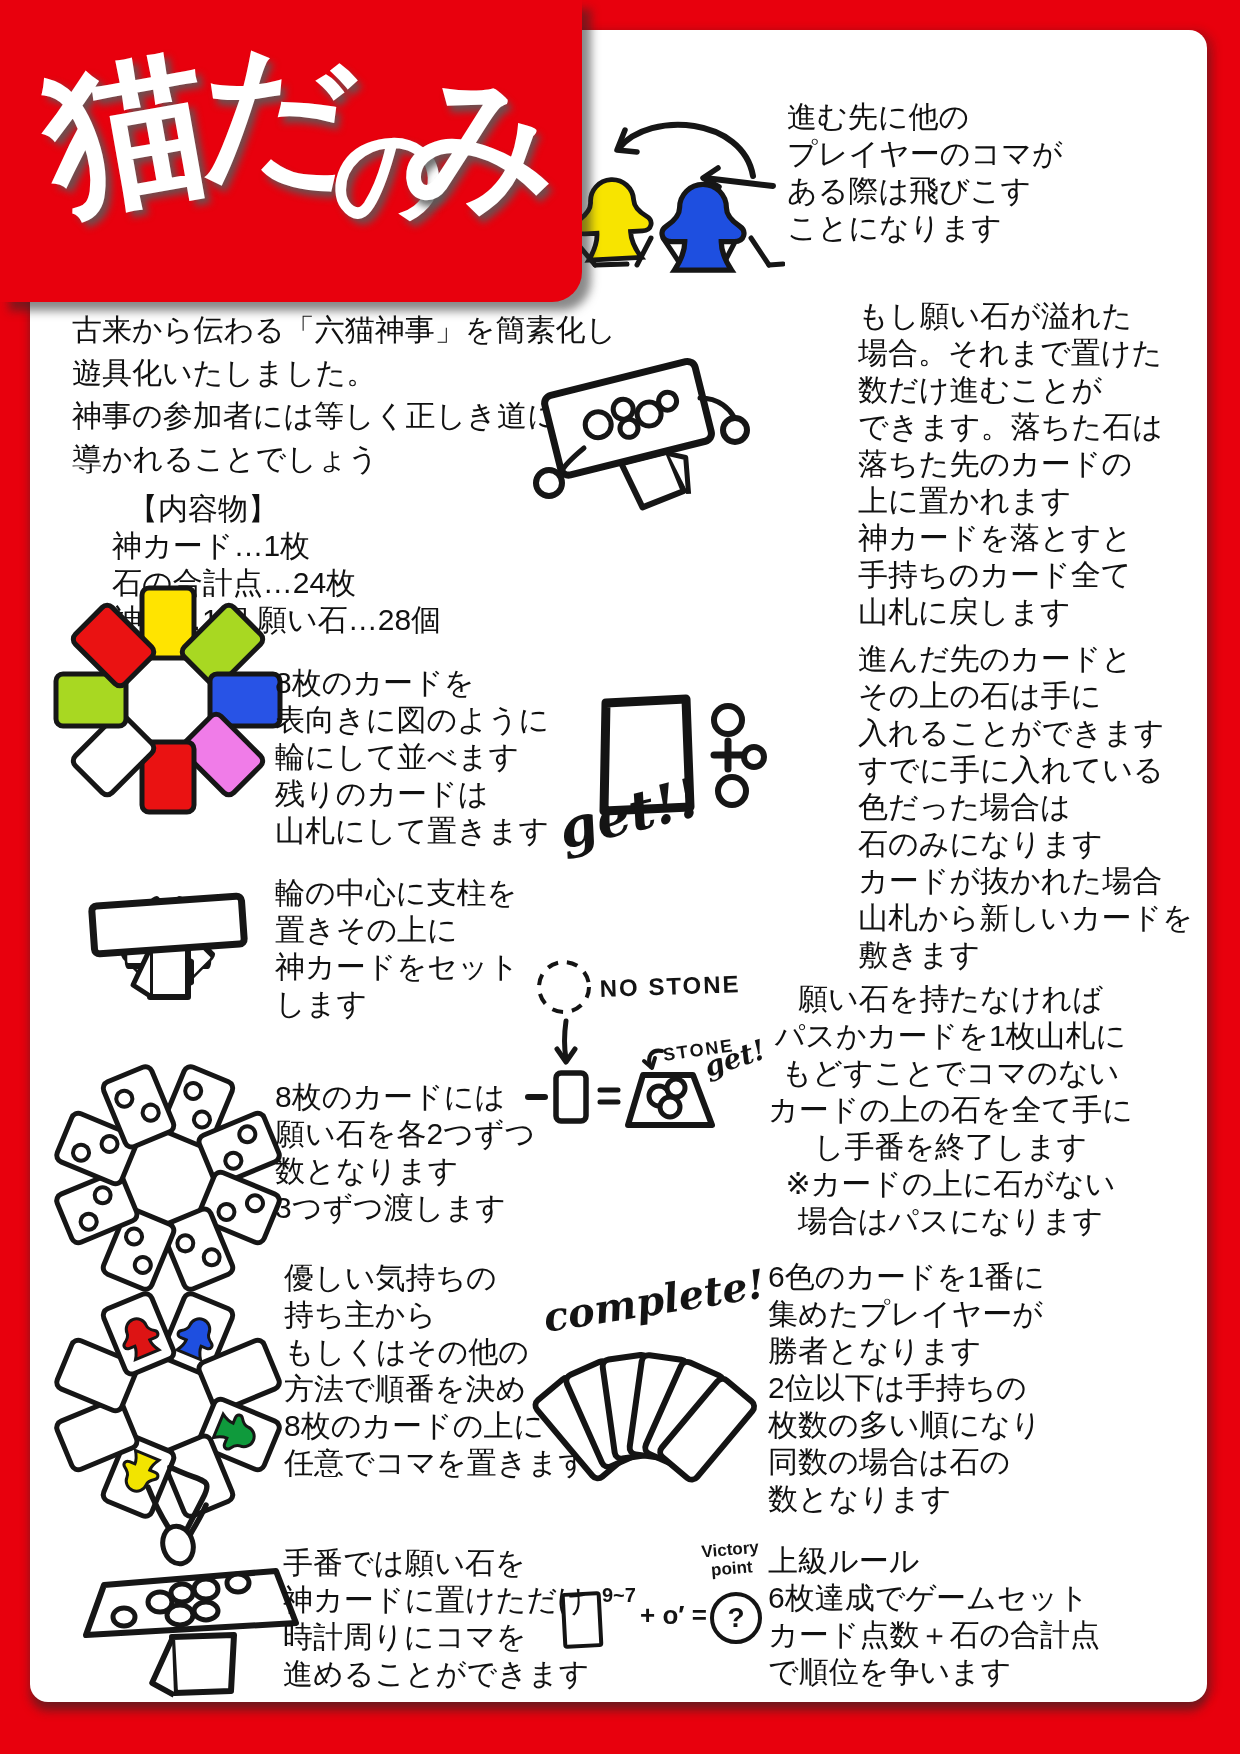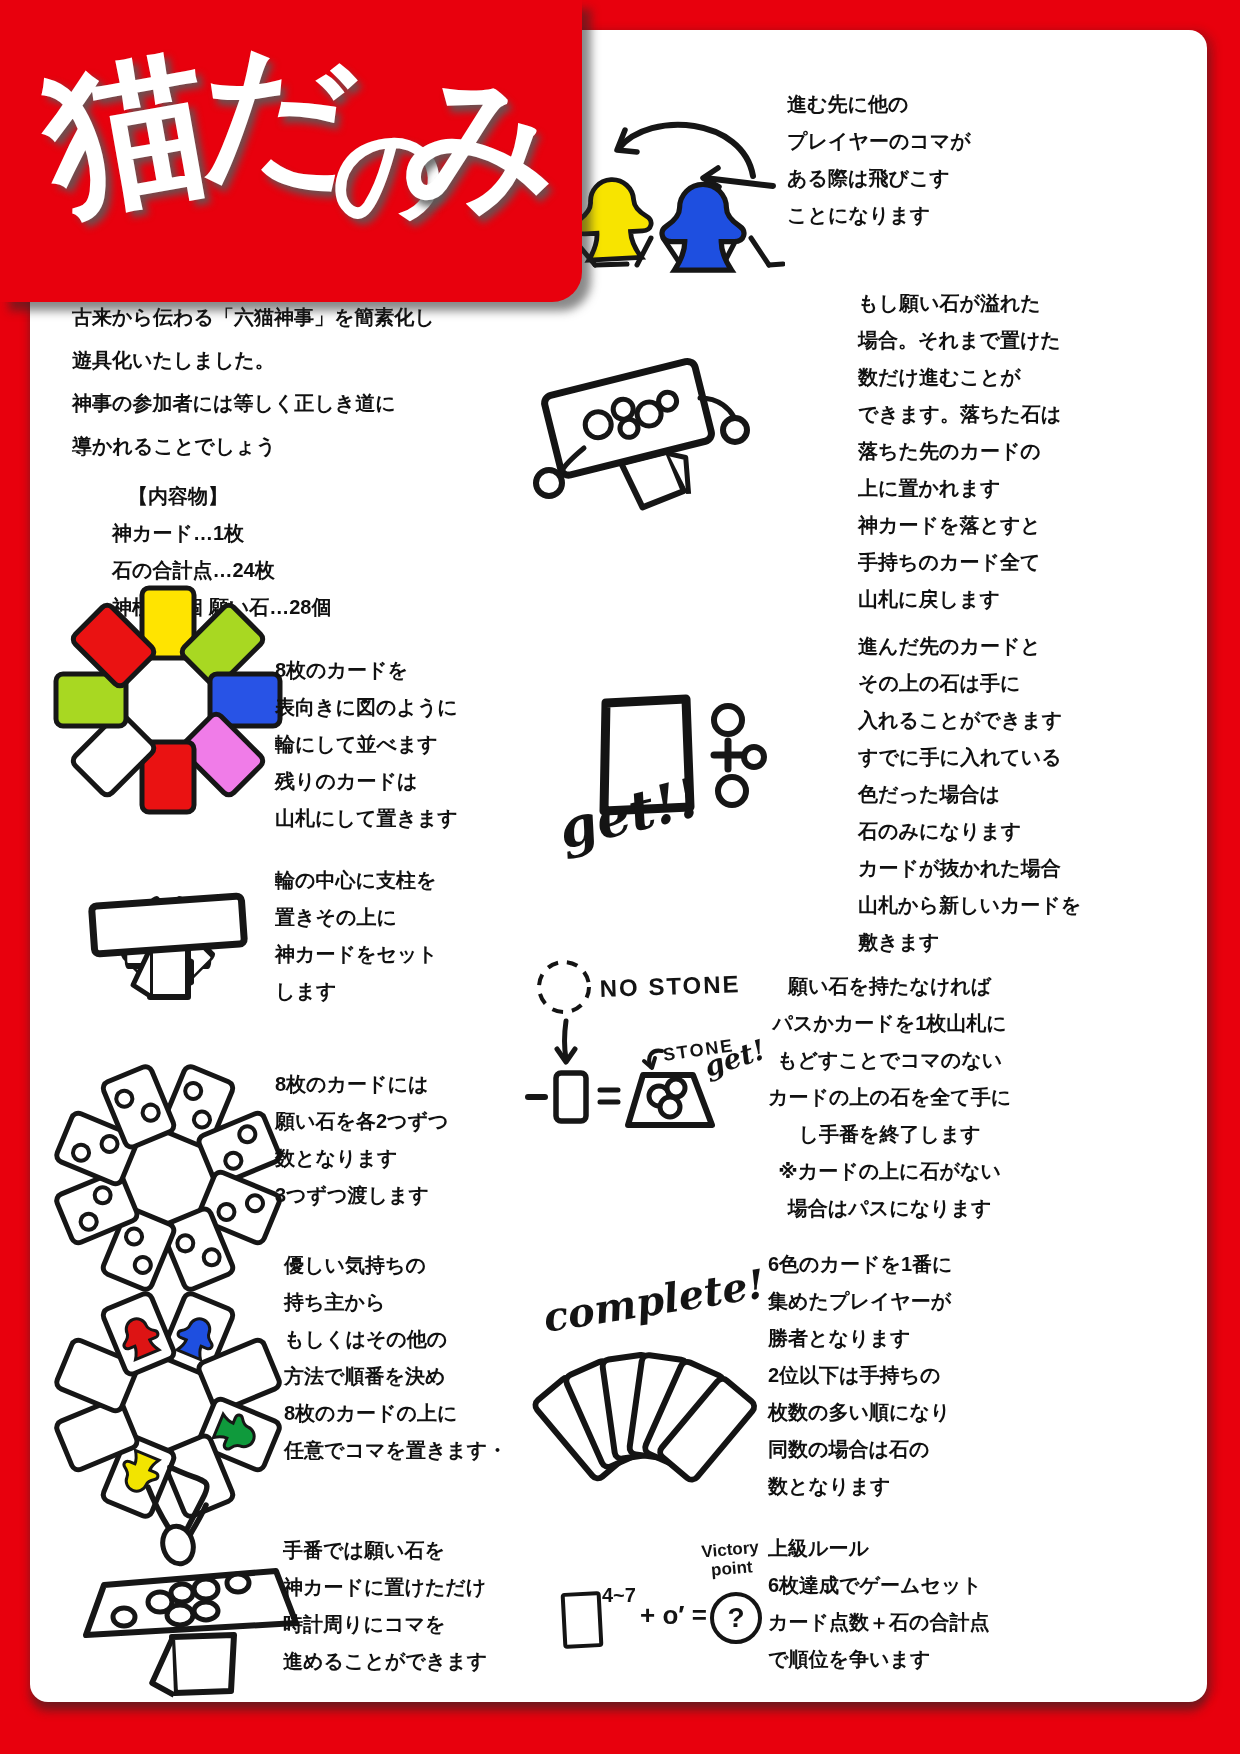--- a/index.html
+++ b/index.html
@@ -4,21 +4,21 @@
 <style>
   html,body{margin:0;padding:0;}
   body{width:1240px;height:1754px;background:#e8000d;position:relative;overflow:hidden;
        font-family:"Liberation Sans","DejaVu Sans",sans-serif;color:#141414;}
   .panel{position:absolute;left:30px;top:30px;width:1177px;height:1672px;background:#ffffff;
          border-radius:18px;box-shadow:0 9px 10px rgba(40,40,40,.55),7px 0 8px rgba(40,40,40,.25);}
   .logo-block{position:absolute;left:0;top:0;width:582px;height:302px;background:#e8000d;
          border-bottom-right-radius:30px;box-shadow:9px 9px 10px rgba(40,40,40,.55);z-index:5;}
   .logo-ch{position:absolute;color:#ffffff;font-weight:bold;line-height:1;
          text-shadow:5px 6px 7px rgba(90,90,90,.85);}
-  .txt{position:absolute;white-space:pre-line;font-weight:700;font-size:20px;line-height:37px;color:#111;}
+  .txt{position:absolute;white-space:pre-line;font-weight:400;font-size:30px;line-height:37px;color:#111;margin-top:12px;}
   .intro{line-height:43px;}
   .illo{position:absolute;}
   svg{display:block;}
   .ink{stroke:#161616;fill:none;stroke-linecap:round;stroke-linejoin:round;}
   .script{font-family:"DejaVu Serif","Liberation Serif",serif;font-style:italic;font-weight:bold;fill:#141414;}
   .hand{font-weight:700;fill:#141414;letter-spacing:2px;}
   
   .vp{position:absolute;left:560px;top:1540px;width:210px;height:130px;}
   .vp-card{position:absolute;left:2px;top:52px;width:32px;height:48px;border:4px solid #141414;
            border-radius:4px;transform:rotate(-3deg);}
@@ -385,21 +385,21 @@
   <div class="txt" style="left:768px;top:1246px;">6色のカードを1番に
 集めたプレイヤーが
 勝者となります
 2位以下は手持ちの
 枚数の多い順になり
 同数の場合は石の
 数となります</div>
 
   <div class="vp">
     <span class="vp-card"></span>
-    <span class="vp-sup">4~7</span>
+    <span class="vp-sup">9~7</span>
     <span class="vp-mid">+ o′ =</span>
     <span class="vp-circle">?</span>
     <div class="vp-label">Victory
 point</div>
   </div>
   <div class="txt" style="left:768px;top:1530px;">上級ルール
 6枚達成でゲームセット
 カード点数＋石の合計点
 で順位を争います</div>
 

